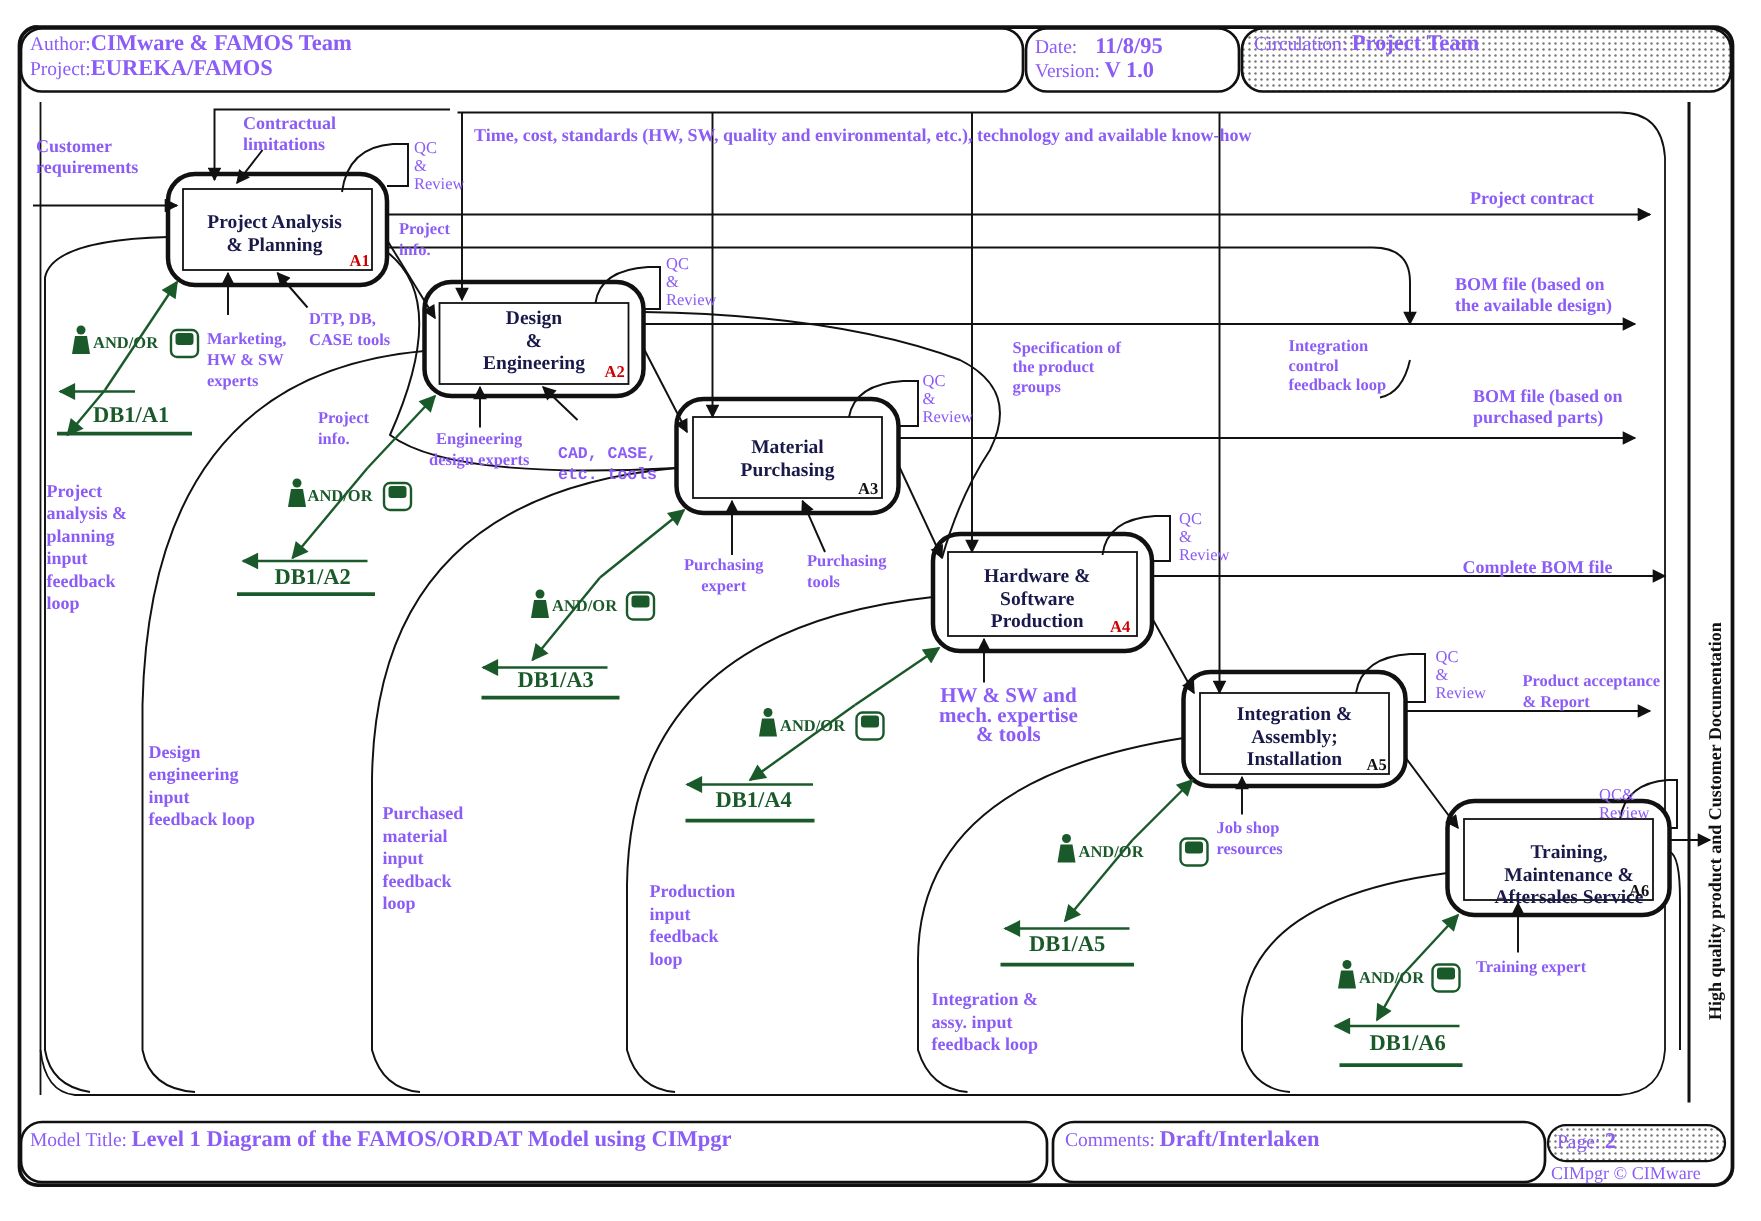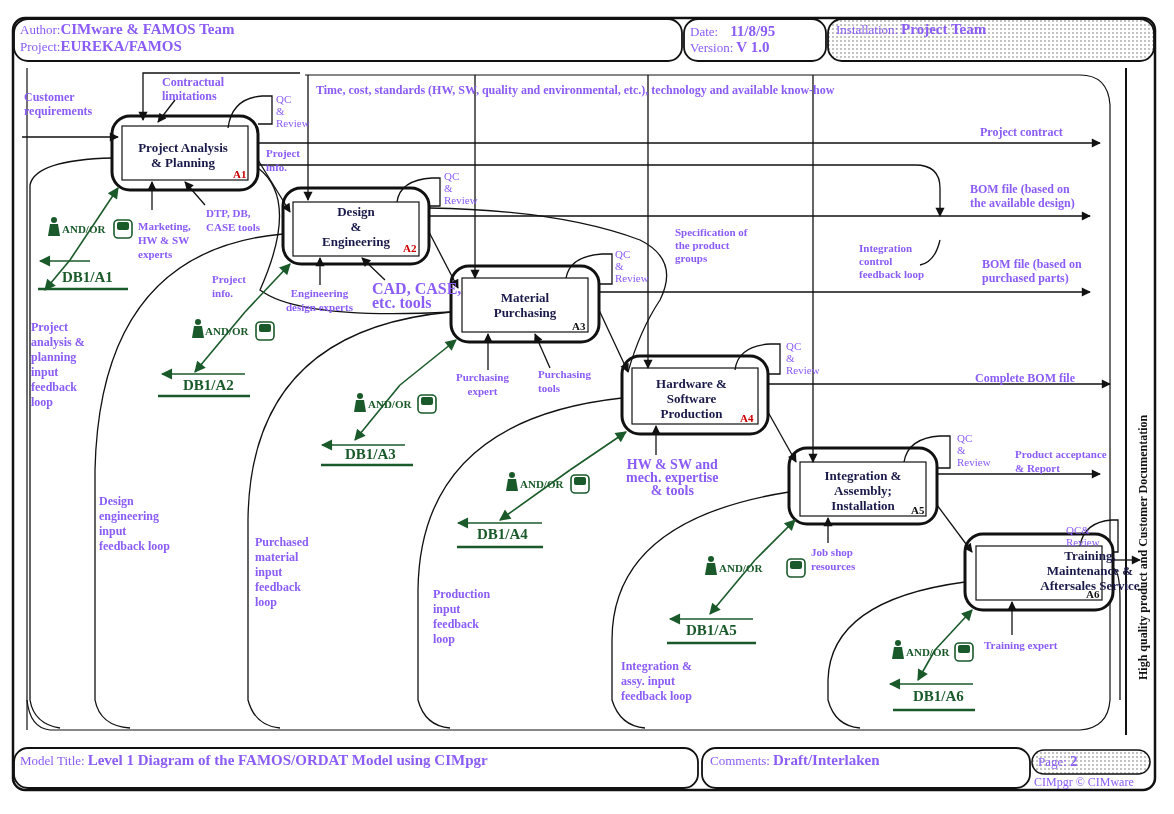--- a/index.html
+++ b/index.html
@@ -203,21 +203,21 @@
 <div class="t" style="left:20px;top:39px;">
   <span class="lbl">Project:</span><span class="val">EUREKA/FAMOS</span>
 </div>
 <div class="t" style="left:690px;top:24px;">
   <span class="lbl">Date:</span>&nbsp;&nbsp;&nbsp;&nbsp;<span class="val">11/8/95</span>
 </div>
 <div class="t" style="left:690px;top:40px;">
   <span class="lbl">Version:</span> <span class="val">V 1.0</span>
 </div>
 <div class="t" style="left:836px;top:22px;">
-  <span class="lbl">Installation:</span> <span class="val">Project Team</span>
+  <span class="lbl">Circulation:</span> <span class="val">Project Team</span>
 </div>
 
 <div class="t" style="left:20px;top:753px;">
   <span class="lbl">Model Title:</span> <span class="val">Level 1 Diagram of the FAMOS/ORDAT Model using CIMpgr</span>
 </div>
 <div class="t" style="left:710px;top:753px;">
   <span class="lbl">Comments:</span> <span class="val">Draft/Interlaken</span>
 </div>
 <div class="t" style="left:1038px;top:754px;">
   <span class="lbl">Page:</span> <span class="val">2</span>
@@ -250,21 +250,21 @@
 </div>
 <div class="code red" style="left:740px;top:412px;">A4</div>
 
 <div class="box" style="left:800px;top:468px;width:126px;">
   <div>Integration &amp;</div>
   <div>Assembly;</div>
   <div>Installation</div>
 </div>
 <div class="code" style="left:911px;top:504px;">A5</div>
 
-<div class="box" style="left:976px;top:548px;width:140px;margin-left:44px;">
+<div class="box" style="left:976px;top:560px;width:140px;">
   <div>Training,</div>
   <div>Maintenance &amp;</div>
   <div>Aftersales Service</div>
 </div>
 <div class="code" style="left:1086px;top:588px;">A6</div>
 
 <div class="t lbl" style="left:276px;top:93px;font-size:11px;line-height:12px;">
     <div>QC</div>
     <div>&amp;</div>
     <div>Review</div>
@@ -333,38 +333,38 @@
     <div>experts</div>
   </div>
 <div class="t" style="left:206px;top:206px;font-size:11px;">
     <div>DTP, DB,</div>
     <div>CASE tools</div>
   </div>
 <div class="t" style="left:286px;top:286px;font-size:11px;text-align:center;">
     <div>Engineering</div>
     <div>design experts</div>
   </div>
-<div class="t" style="left:372px;top:282px;font-size:16px;">
+<div class="t" style="left:372px;top:296px;font-size:11px;font-family:Liberation Mono, monospace;">
     <div>CAD, CASE,</div>
     <div>etc. tools</div>
   </div>
 <div class="t" style="left:456px;top:370px;font-size:11px;text-align:center;">
     <div>Purchasing</div>
     <div>expert</div>
   </div>
 <div class="t" style="left:538px;top:367px;font-size:11px;">
     <div>Purchasing</div>
     <div>tools</div>
   </div>
 <div class="t" style="left:675px;top:226px;font-size:11px;line-height:13px;">
     <div>Specification of</div>
     <div>the product</div>
     <div>groups</div>
   </div>
-<div class="t" style="left:859px;top:242px;font-size:11px;line-height:13px;">
+<div class="t" style="left:859px;top:225px;font-size:11px;line-height:13px;">
     <div>Integration</div>
     <div>control</div>
     <div>feedback loop</div>
   </div>
 <div class="t" style="left:626px;top:458px;font-size:14px;text-align:center;line-height:13px;">
     <div>HW &amp; SW and</div>
     <div>mech. expertise</div>
     <div>&amp; tools</div>
   </div>
 <div class="t" style="left:811px;top:545px;font-size:11px;">

